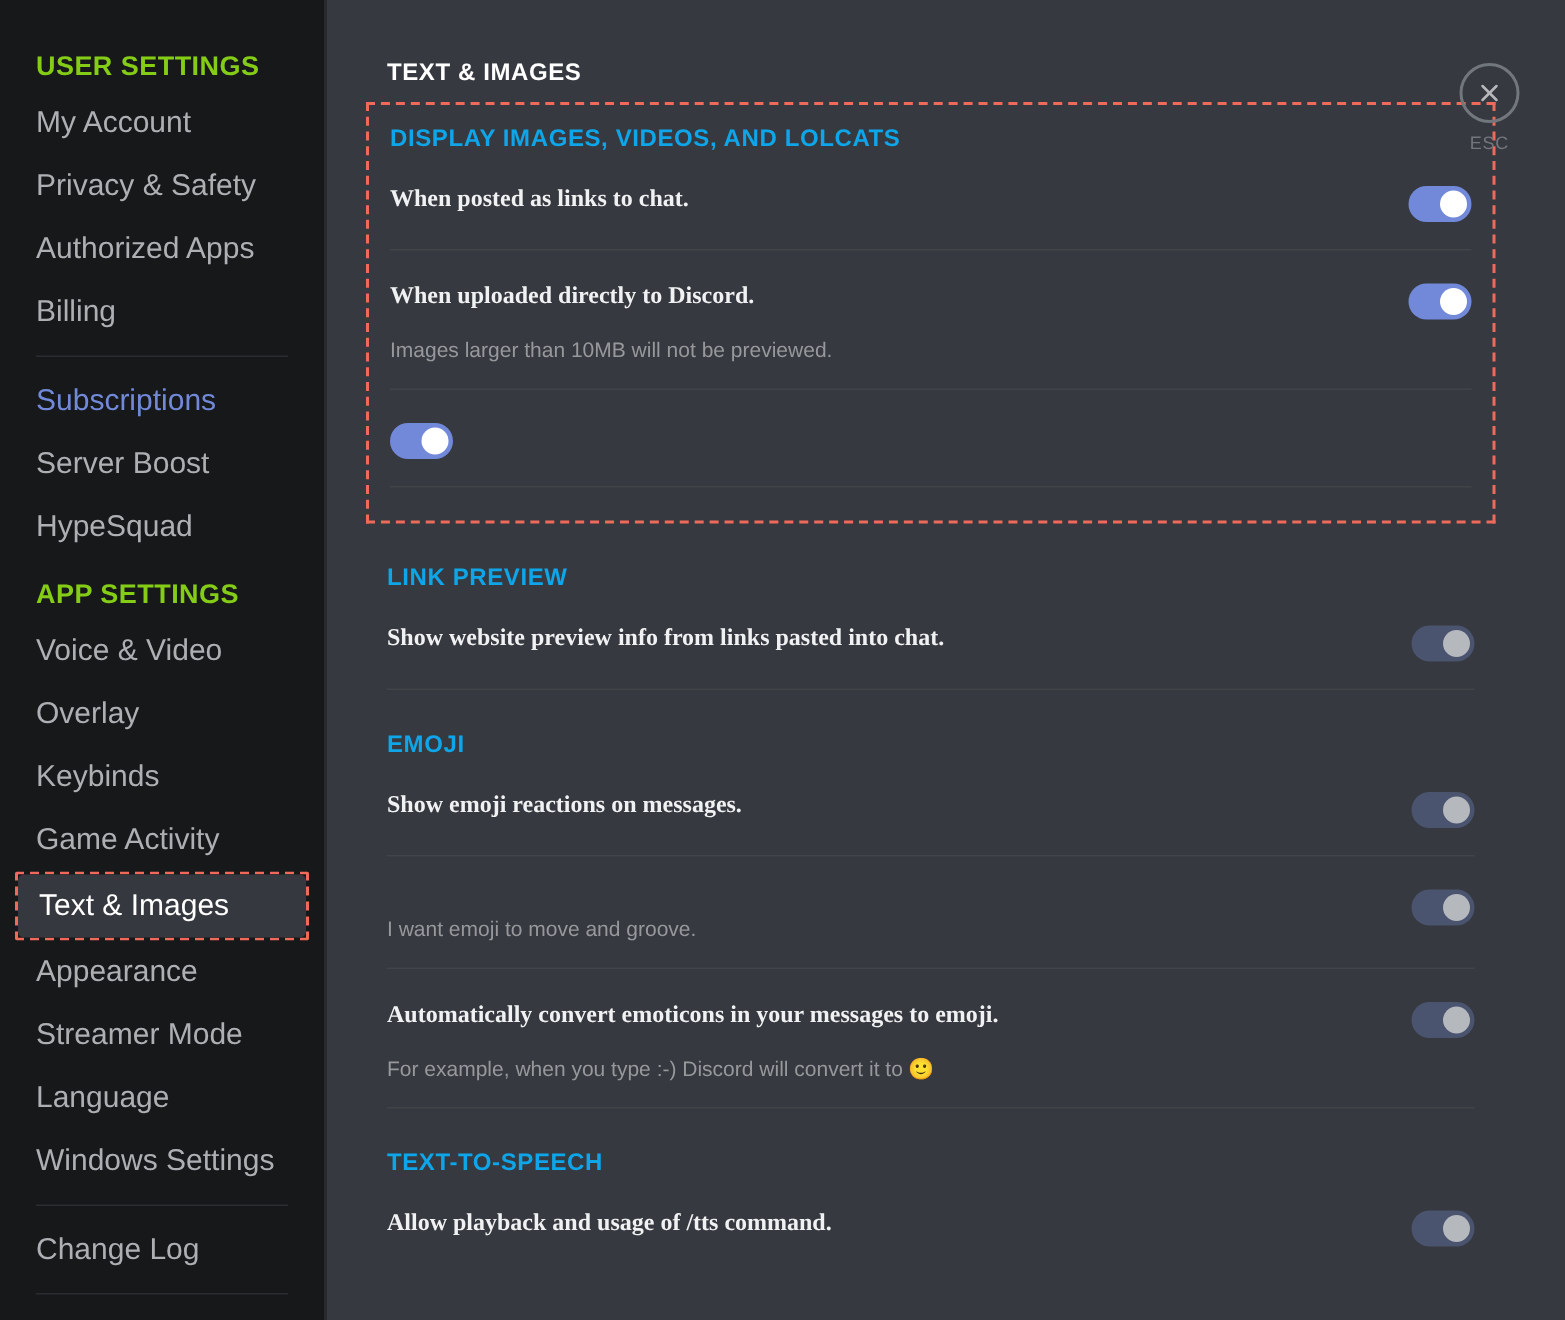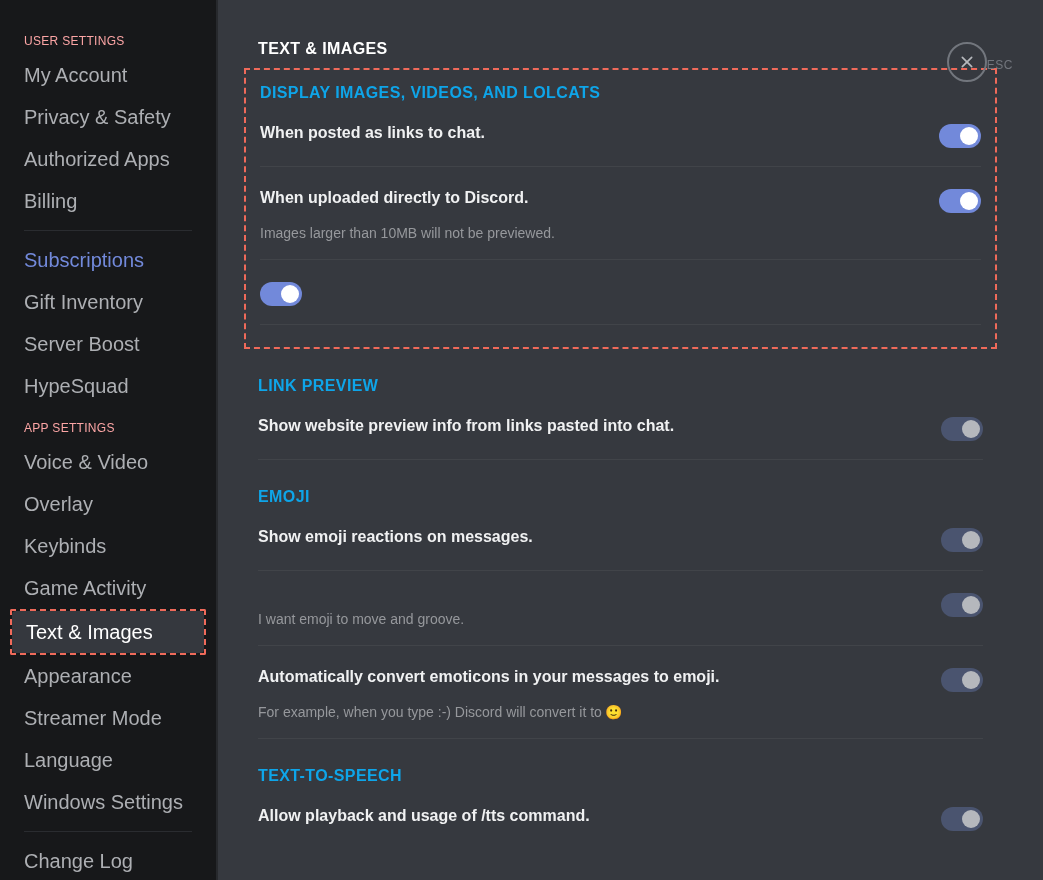--- a/index.html
+++ b/index.html
@@ -20,23 +20,23 @@
 .sidebar {
   width: 218px;
   flex-shrink: 0;
   background: #17181a;
   border-right: 2px solid #27292d;
   padding: 20px 10px 20px 10px;
   box-sizing: border-box;
   overflow-y: auto;
 }
 .sidebar-section-header {
-  color: #fca5a5;
-  font-size: 12px;
-  font-weight: 400;
+  color: #84cc16;
+  font-size: 18px;
+  font-weight: 700;
   letter-spacing: 0.3px;
   padding: 14px 14px 6px 14px;
   text-transform: uppercase;
 }
 .sidebar-item {
   color: #adafb3;
   font-size: 20px;
   padding: 8px 14px;
   border-radius: 4px;
   cursor: pointer;
@@ -92,20 +92,21 @@
 .setting-row {
   display: flex;
   justify-content: space-between;
   align-items: flex-start;
   padding: 6px 0 14px 0;
 }
 .setting-label {
   color: #f0f1f2;
   font-size: 16px;
   font-weight: 600;
+  font-family: Liberation Serif, serif;
 }
 .setting-sub {
   color: #96989c;
   font-size: 14px;
   margin-top: 18px;
 }
 .setting-sub .emoji { font-size: 14px; }
 .row-divider {
   height: 1px;
   background: #414449;
@@ -135,21 +136,21 @@
 .hl-block {
   padding: 14px 14px 6px 14px;
   margin: 0 -14px 0 -14px;
 }
 
 .close-wrap {
   position: absolute;
   right: 30px;
   top: 42px;
   display: flex;
-  flex-direction: row;
+  flex-direction: column;
   align-items: center;
 }
 .close-btn {
   width: 36px; height: 36px;
   border-radius: 50%;
   border: 2px solid #72767d;
   display: flex;
   align-items: center;
   justify-content: center;
   color: #b6b8bc;
@@ -176,21 +177,20 @@
     <div class="sidebar-section-header">USER SETTINGS</div>
 
     <div class="sidebar-item">My Account</div>
     <div class="sidebar-item">Privacy &amp; Safety</div>
     <div class="sidebar-item">Authorized Apps</div>
     <div class="sidebar-item">Billing</div>
 
     <div class="divider-thin"></div>
 
     <div class="sidebar-item link-blue">Subscriptions</div>
-    <div class="sidebar-item">Gift Inventory</div>
     <div class="sidebar-item">Server Boost</div>
     <div class="sidebar-item">HypeSquad</div>
 
     <div class="sidebar-section-header">APP SETTINGS</div>
 
     <div class="sidebar-item">Voice &amp; Video</div>
     <div class="sidebar-item">Overlay</div>
     <div class="sidebar-item">Keybinds</div>
     <div class="sidebar-item">Game Activity</div>
 

